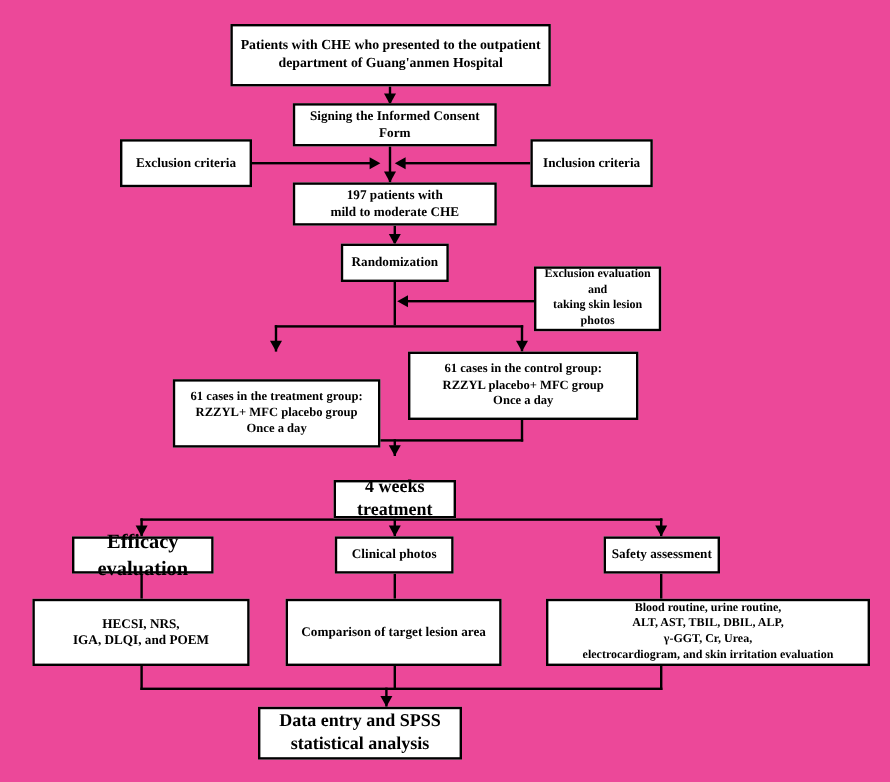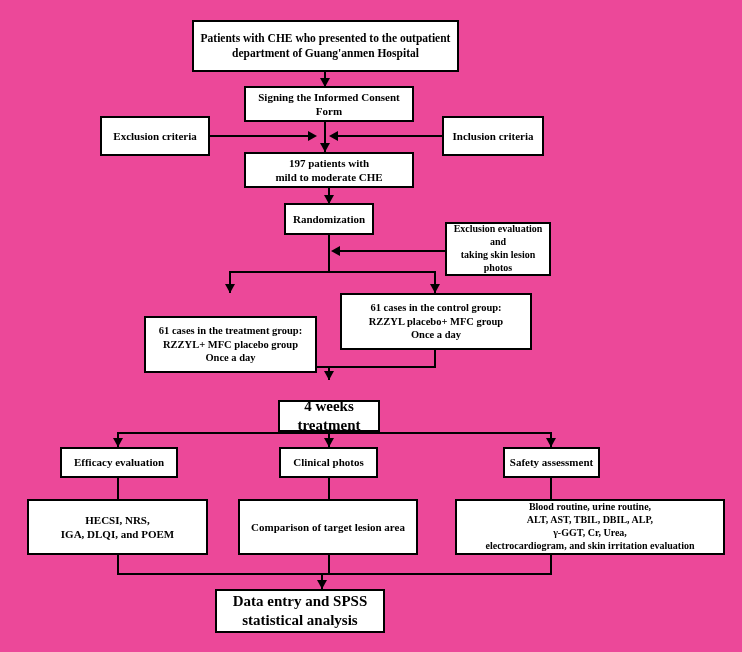--- a/index.html
+++ b/index.html
@@ -88,21 +88,21 @@
   <div class="node" style="left:144px; top:306px; width:173px; height:57px; font-size:10.5px;margin-top:10px;">61 cases in the treatment group:
 RZZYL+ MFC placebo group
 Once a day</div>
 
   <div class="node" style="left:340px; top:293px; width:192px; height:57px; font-size:10.5px;">61 cases in the control group:
 RZZYL placebo+ MFC group
 Once a day</div>
 
   <div class="node" style="left:278px; top:400px; width:102px; height:32px; font-size:15px;">4 weeks treatment</div>
 
-  <div class="node" style="left:60px; top:447px; width:118px; height:31px; font-size:11px;">Efficacy evaluation</div>
+  <div class="node" style="left:60px; top:447px; width:118px; height:31px; font-size:17px;">Efficacy evaluation</div>
 
   <div class="node" style="left:279px; top:447px; width:99px; height:31px; font-size:11px;">Clinical photos</div>
 
   <div class="node" style="left:503px; top:447px; width:97px; height:31px; font-size:11px;">Safety assessment</div>
 
   <div class="node" style="left:27px; top:499px; width:181px; height:56px; font-size:11px;">HECSI, NRS,
 IGA, DLQI, and POEM</div>
 
   <div class="node" style="left:238px; top:499px; width:180px; height:56px; font-size:11px;">Comparison of target lesion area</div>
 

